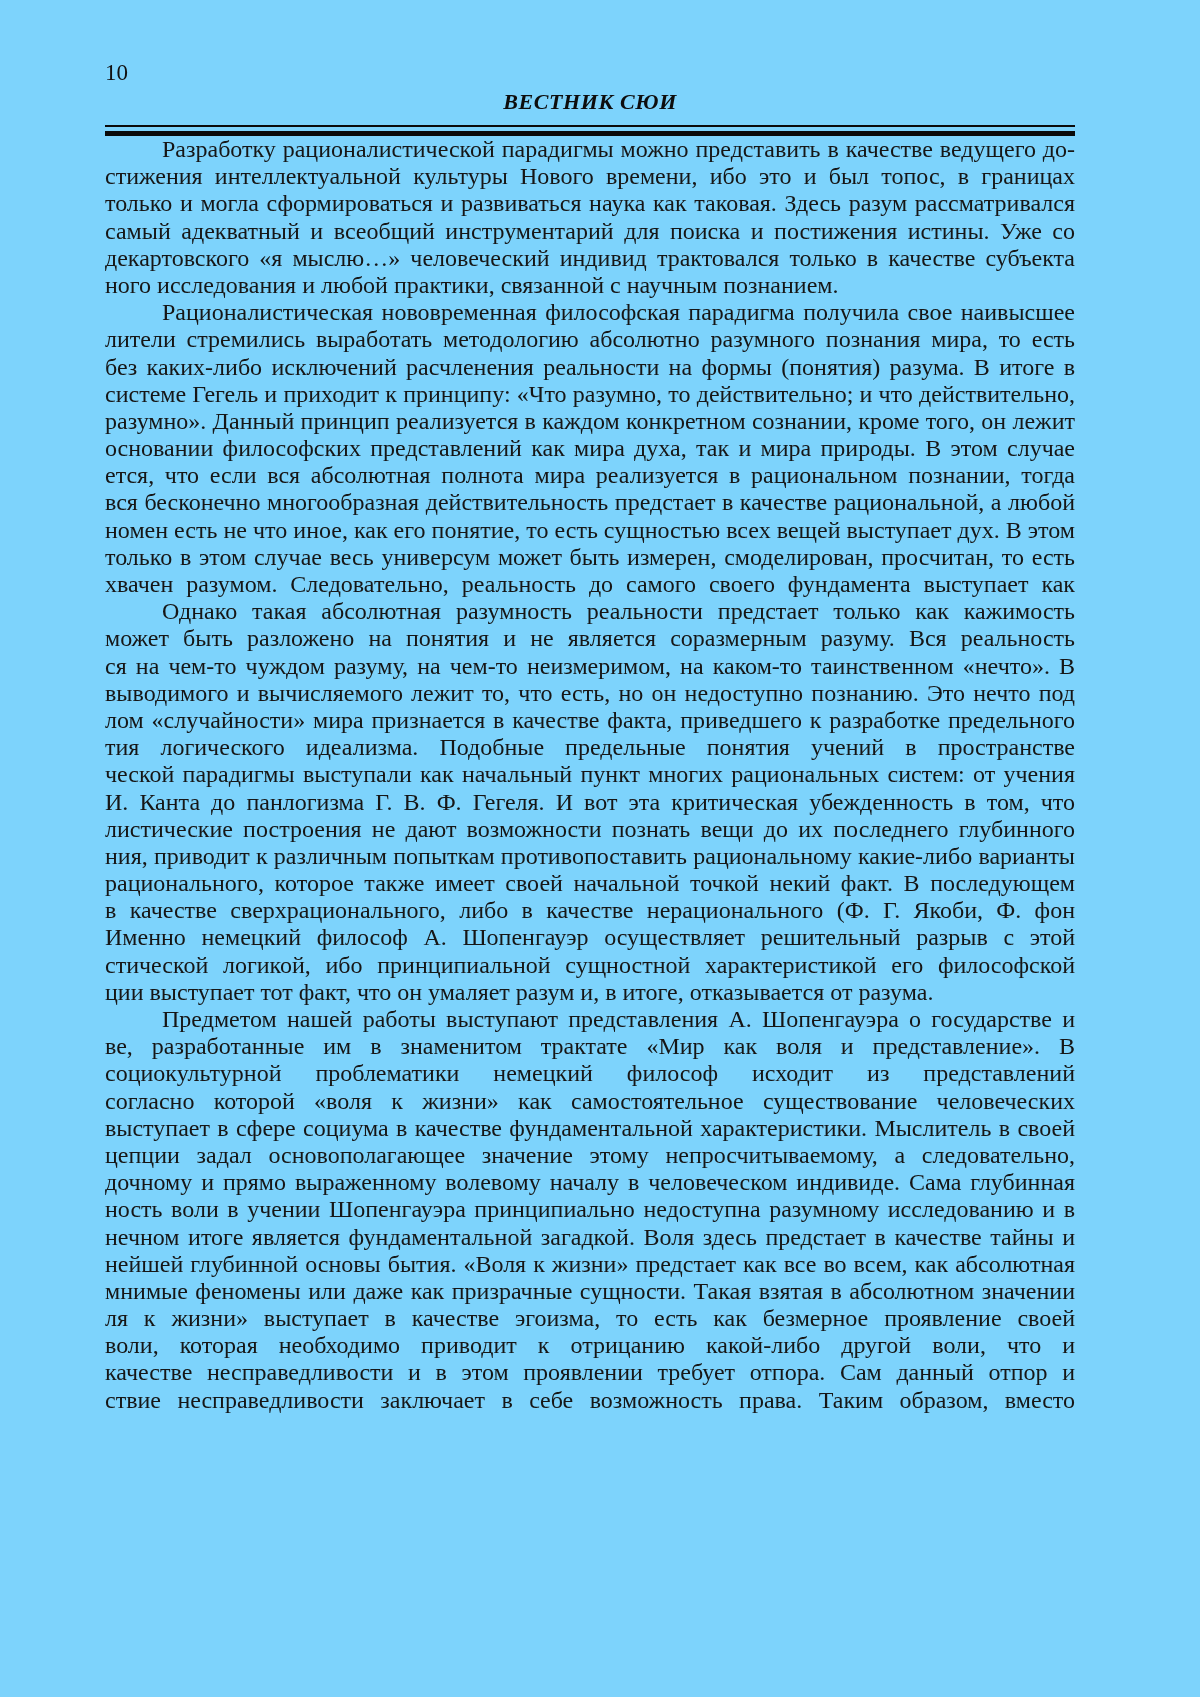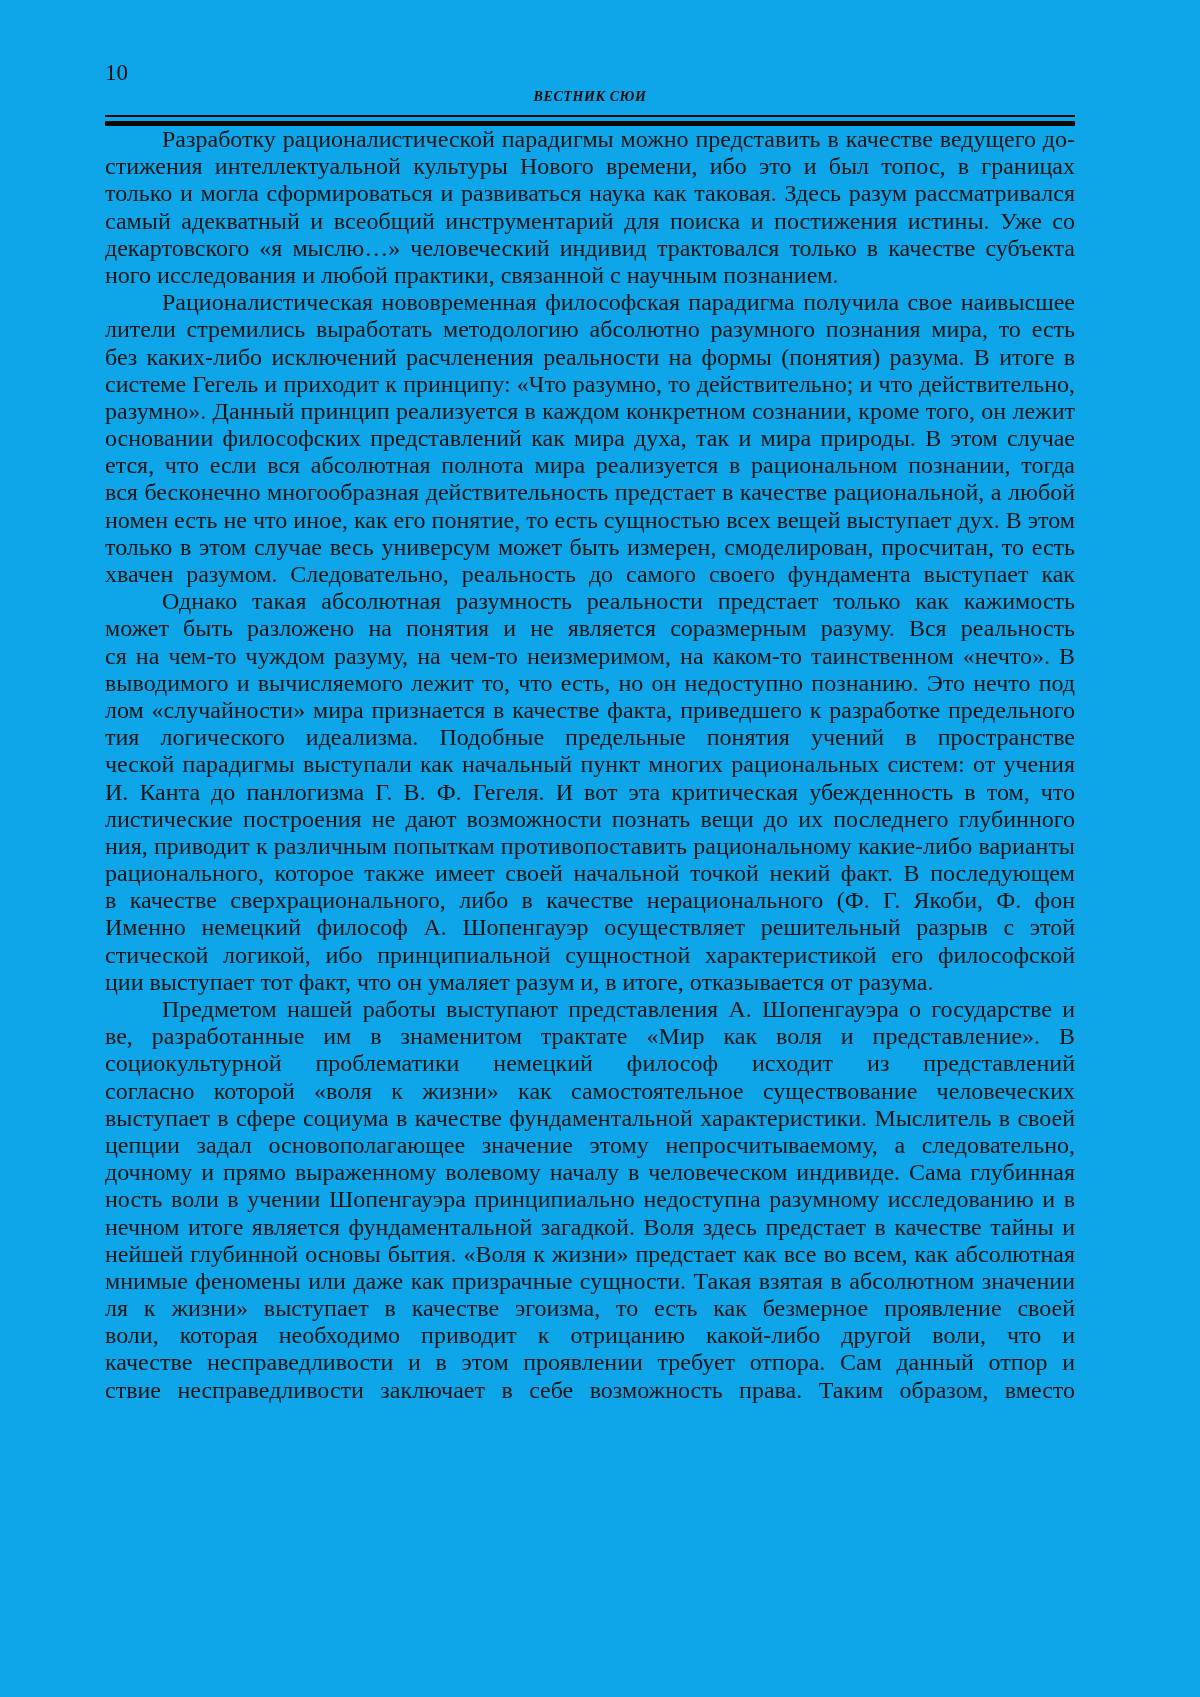--- a/index.html
+++ b/index.html
@@ -4,37 +4,37 @@
 <style>
   html, body {
     margin: 0;
     padding: 0;
     background: #ffffff;
   }
   .page {
     position: relative;
     width: 1200px;
     height: 1697px;
-    background: #0ea5e9;
+    background: #7dd3fc;
     box-sizing: border-box;
     padding: 0 125px 4px 105px;
     overflow: hidden;
     font-family: "Liberation Serif", "DejaVu Serif", serif;
     color: #161616;
   }
   .page-number {
     margin-top: 60px;
     font-size: 23px;
     line-height: 26px;
     color: #111;
   }
   .journal-title {
     margin-top: 3px;
     text-align: center;
-    font-size: 14px;
+    font-size: 22px;
     font-weight: bold;
     font-style: italic;
     letter-spacing: 0.6px;
     color: #0d0d0d;
   }
   .double-rule {
     margin-top: 10px;
     height: 4px;
     border-top: 2px solid #0a0a0a;
     border-bottom: 5px solid #0a0a0a;

